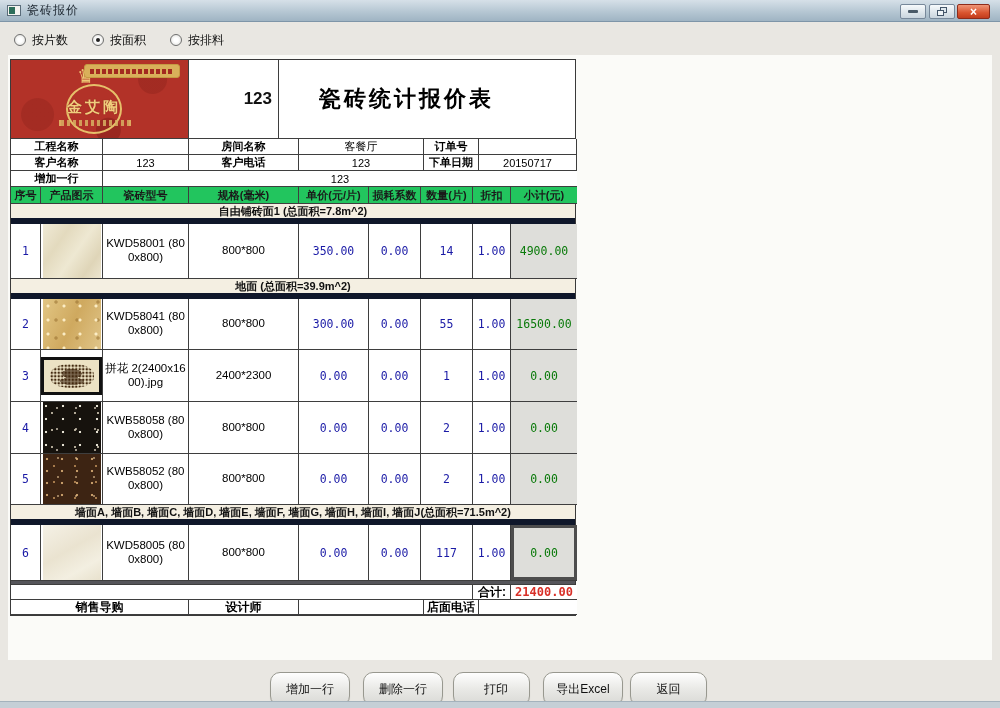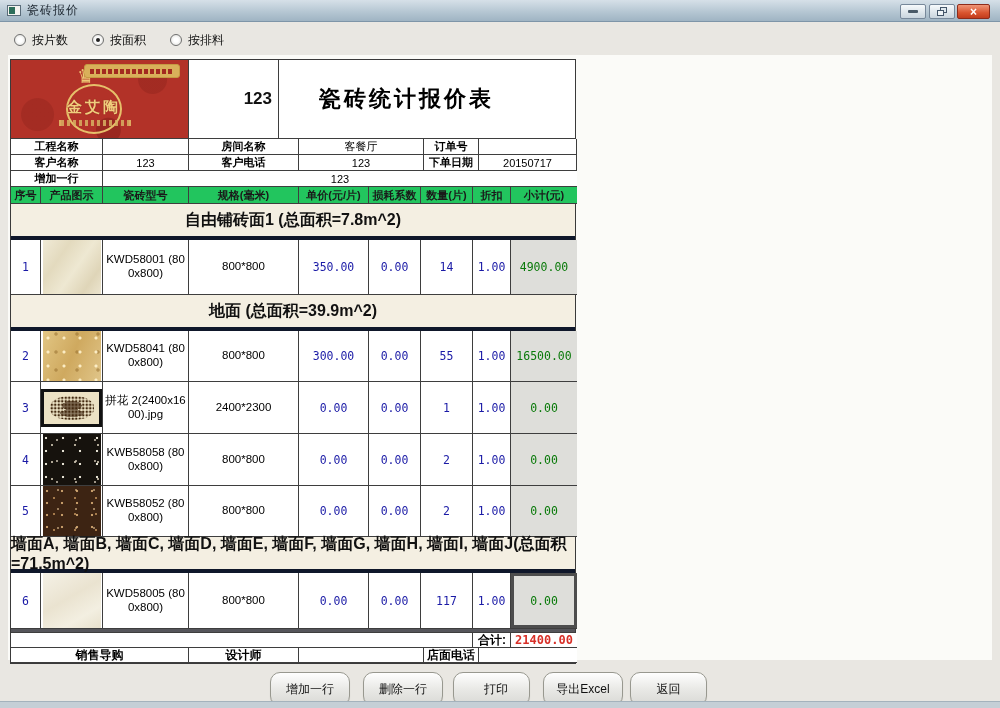--- a/index.html
+++ b/index.html
@@ -74,22 +74,22 @@
 
   
   .info-grid { display:grid; grid-template-columns:92px 86px 110px 125px 55px 98px; }
   .info-grid .cell { height:16px; font-size:11px; }
   .info-label { font-weight:bold; font-size:12px; }
   .addr-value { grid-column:span 5; }
 
   
   .grid9 { display:grid; grid-template-columns:30px 62px 86px 110px 70px 52px 52px 38px 66px; }
   .col-header .cell { height:17px; background:#22c55e; font-weight:bold; font-size:11px; color:#1a1a1a; }
-  .section-row { height:36px; background:#f4efe2; border-bottom:4px solid #0f172a;
-    display:flex; align-items:center; justify-content:center; font-size:16px; font-weight:bold; color:#111; }
+  .section-row { height:20px; background:#f4efe2; border-bottom:6px solid #0f172a;
+    display:flex; align-items:center; justify-content:center; font-size:11px; font-weight:bold; color:#111; }
   .data-row .cell { font-size:11.5px; }
   .num { font-family:"DejaVu Sans Mono","Liberation Mono",monospace; color:#1a1aa6; font-size:11.5px; }
   .model-cell { font-size:11px; color:#000; text-align:center; line-height:1.2; padding:0 1px; }
   .model-cell > div { width:100%; word-break:break-all; }
   .sub-cell { background:#dededa; }
   .sub-cell .val { color:#0a7a0a; font-family:"DejaVu Sans Mono","Liberation Mono",monospace; font-size:11.5px; }
   .sel { box-shadow:inset 0 0 0 3px #4d4d4d; }
   .img-cell { padding:0; }
 
   

